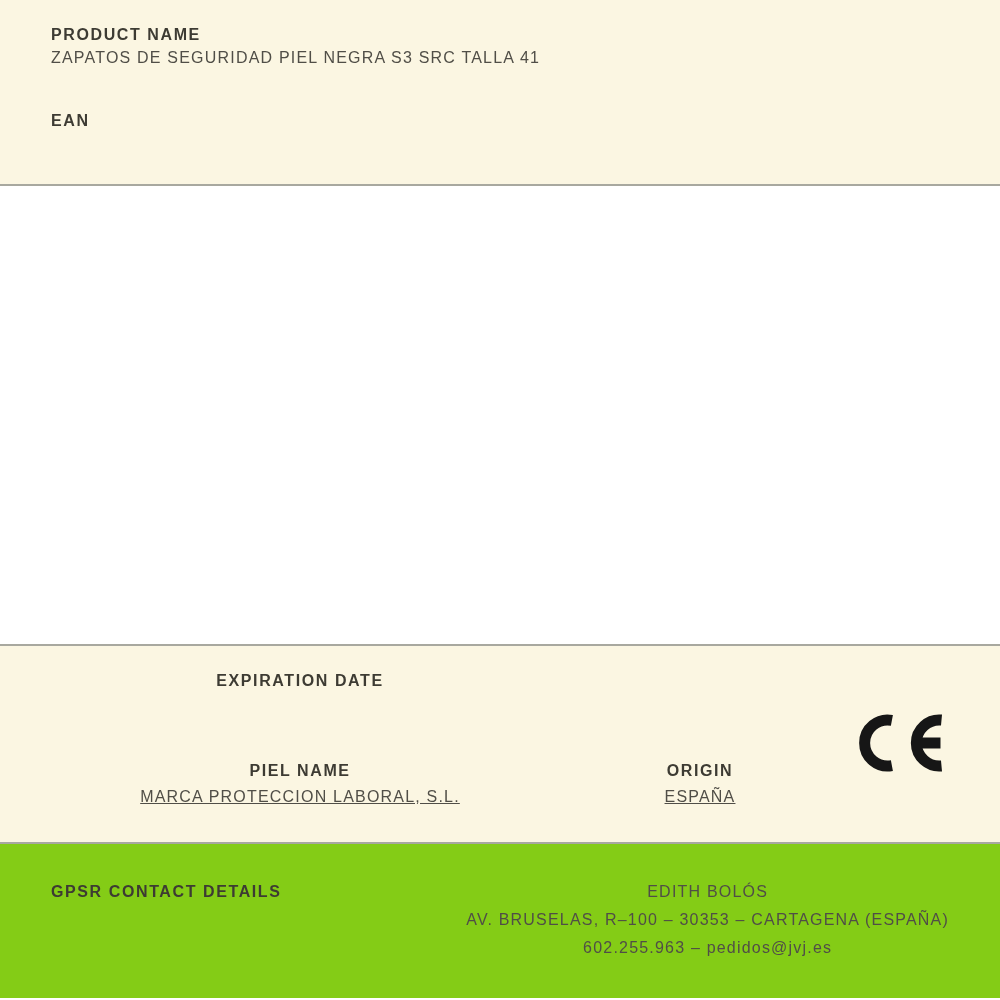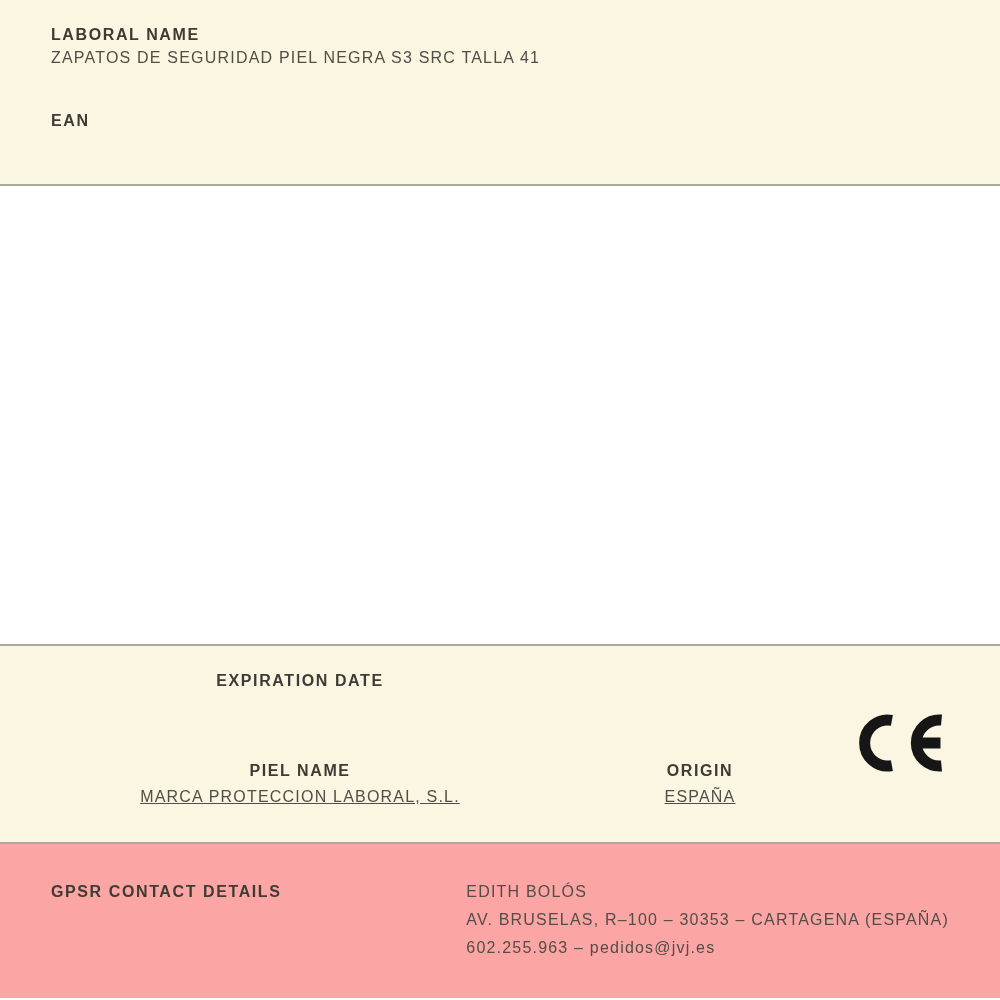--- a/index.html
+++ b/index.html
@@ -77,52 +77,52 @@
     top: 66px;
     right: 58px;
     width: 84px;
     height: 62px;
   }
 
   
   .sec-gpsr {
     box-sizing: border-box;
     height: 156px;
-    background: #fca5a5;
+    background: #84cc16;
     border-top: 2px solid #a8a89f;
     padding: 34px 51px 0 51px;
     display: flex;
     justify-content: space-between;
     align-items: flex-start;
   }
   .gpsr-heading {
     font-size: 16px;
     line-height: 28px;
     font-weight: 700;
     letter-spacing: 1.6px;
     color: #3d3b33;
     white-space: nowrap;
   }
   .gpsr-contact {
-    text-align: left;
+    text-align: center;
     font-size: 16px;
     line-height: 28px;
     font-weight: 400;
     letter-spacing: 1.2px;
     color: #504e47;
   }
 </style>
 </head>
 <body>
 
 <div class="page">
 
   <section class="sec-product">
     <div class="field">
-      <div class="label">LABORAL NAME</div>
+      <div class="label">PRODUCT NAME</div>
       <div class="value">ZAPATOS DE SEGURIDAD PIEL NEGRA S3 SRC TALLA 41</div>
     </div>
     <div class="field field-ean">
       <div class="label">EAN</div>
     </div>
   </section>
 
   <section class="sec-blank"></section>
 
   <section class="sec-batch">

